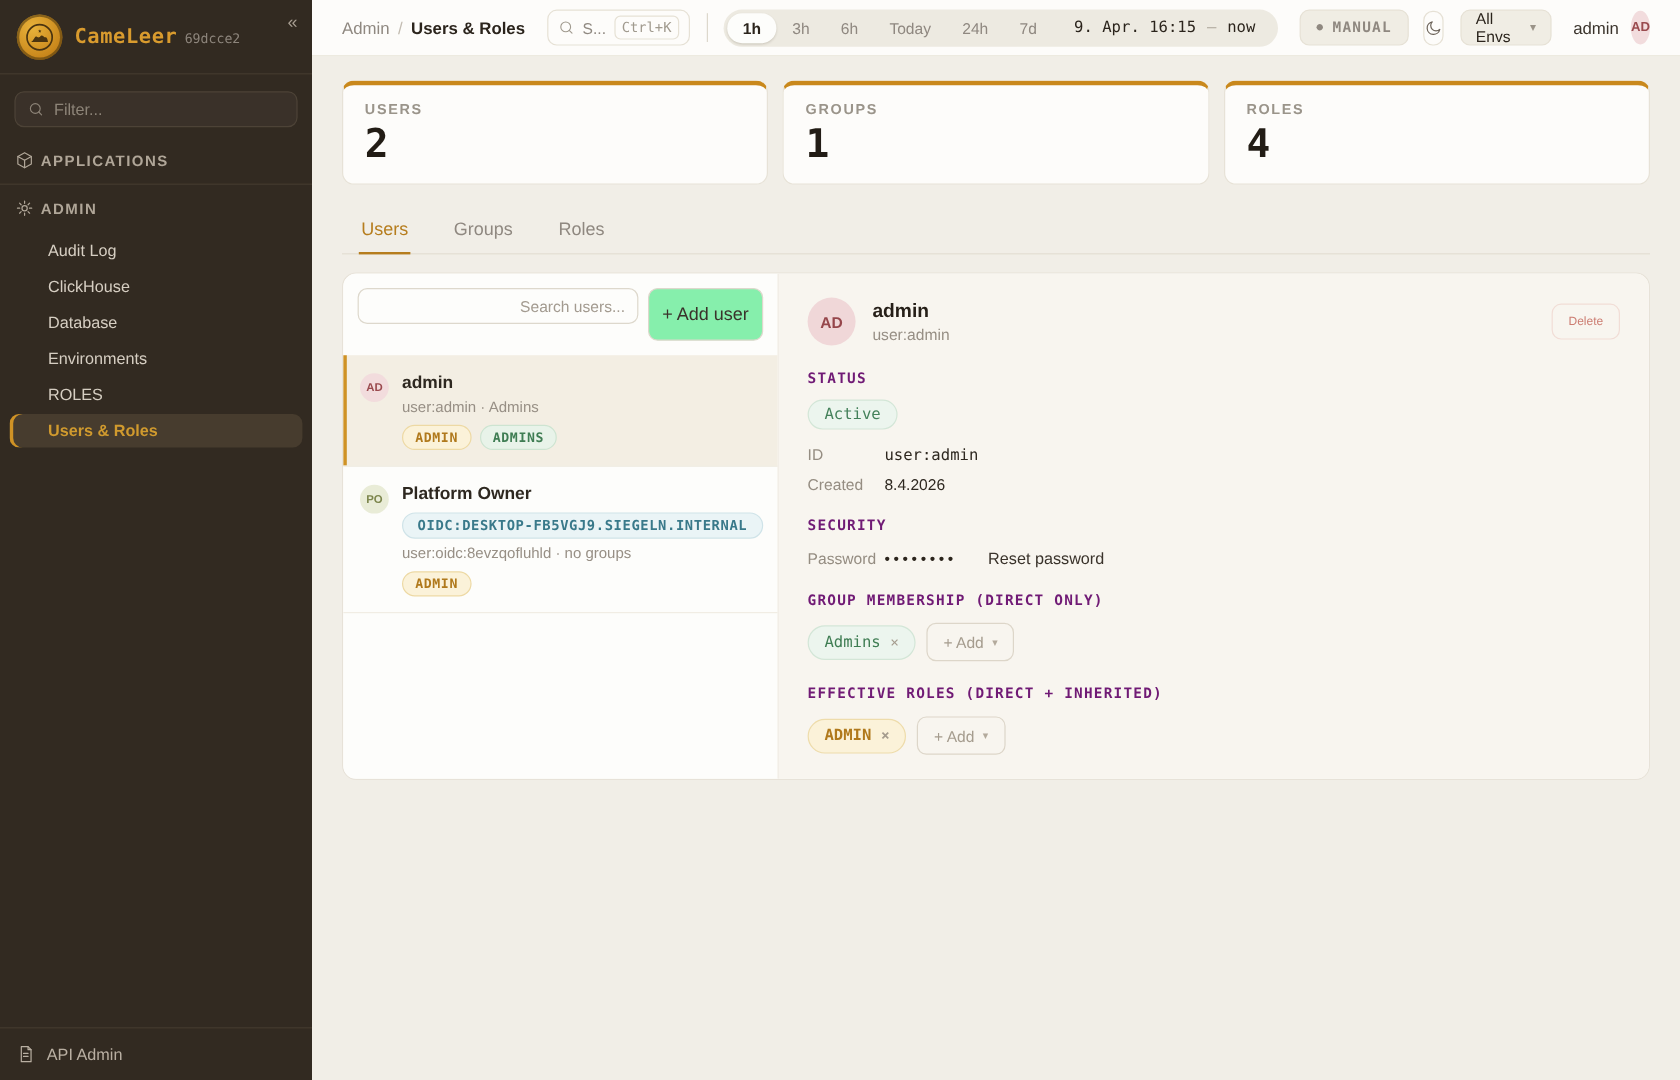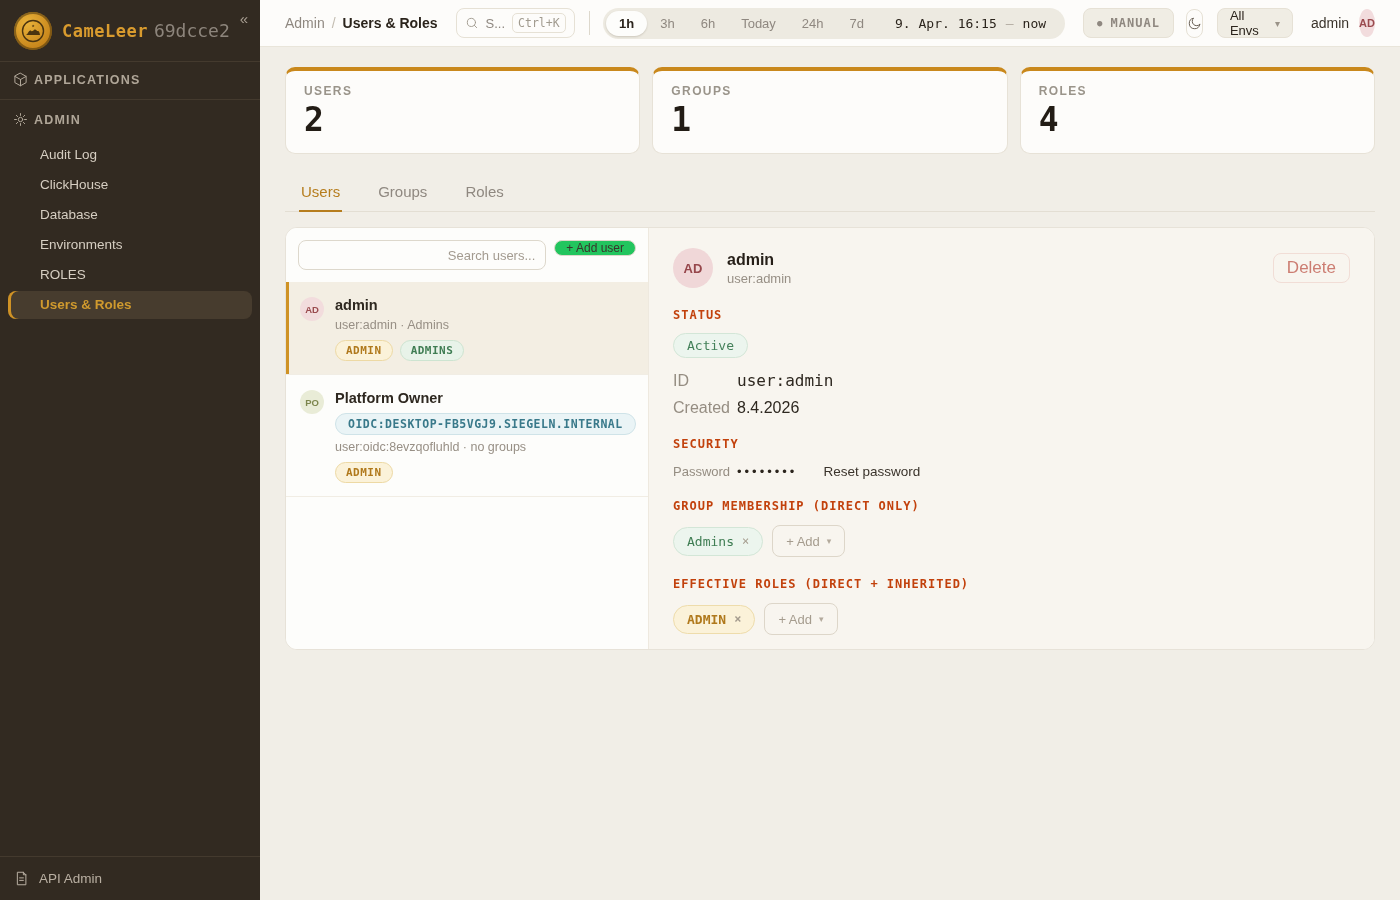--- a/index.html
+++ b/index.html
@@ -19,21 +19,21 @@
     display:flex; align-items:center; gap:10px; padding:12px 14px 12px 14px;
     border-bottom:1px solid #443a2e; position:relative; height:62px;
   }
   .logo-badge { width:38px; height:38px; border-radius:50%;
     background:radial-gradient(circle at 35% 30%, #e8b23a, #c8861b 70%, #a96f12);
     display:flex; align-items:center; justify-content:center; flex:0 0 auto;
     box-shadow:inset 0 0 0 2px rgba(72,52,14,.55);
   }
   .logo-badge svg { display:block; }
   .logo-name { font-family:"DejaVu Sans Mono",monospace; font-weight:bold; font-size:17px; color:#d99b2e; letter-spacing:.5px;text-align:center; }
-  .logo-suffix { font-family:"DejaVu Sans Mono",monospace; font-size:18px; color:#8d857c; margin-left:6px; }
+  .logo-suffix { font-family:"DejaVu Sans Mono",monospace; font-size:11px; color:#8d857c; margin-left:6px; }
   .collapse-btn { position:absolute; right:12px; top:10px; color:#a89e92; font-size:15px; cursor:pointer; }
 
   .side-filter-wrap { padding:14px 12px 10px 12px; }
   .side-filter {
     display:flex; align-items:center; gap:8px; height:30px;
     background:#3a3129; border:1px solid #4d4337; border-radius:8px; padding:0 10px;
   }
   .side-filter input {
     background:transparent; border:none; outline:none; color:#cfc7ba;
     font-family:"Liberation Sans",sans-serif; font-size:13.5px; width:100%;
@@ -142,22 +142,22 @@
     border-radius:12px; display:flex; overflow:hidden;
   }
   .user-list { width:363px; border-right:1px solid #eee9df; background:#fdfdfb; }
   .list-head { display:flex; gap:8px; padding:12px; }
   .list-search {
     flex:1; height:30px; border:1px solid #ddd8cc; border-radius:8px; background:#fdfdfb;
     padding:0 10px; font-size:13px; color:#3a332b; outline:none; font-family:"Liberation Sans",sans-serif;text-align:right;
   }
   .list-search::placeholder { color:#a39b90; }
   .add-user-btn {
-    height:16px; padding:0 11px; border:1px solid #ddd8cc; border-radius:8px;
-    background:#22c55e; font-size:12px; color:#3a332b; cursor:pointer; white-space:nowrap;
+    height:44px; padding:0 11px; border:1px solid #ddd8cc; border-radius:8px;
+    background:#86efac; font-size:15px; color:#3a332b; cursor:pointer; white-space:nowrap;
     font-family:"Liberation Sans",sans-serif;
   }
   .user-row {
     display:flex; gap:11px; padding:13px 14px; border-bottom:1px solid #f1ede4; cursor:pointer;
   }
   .user-row.selected { background:#f3eee3; box-shadow:inset 3px 0 0 #cf9225; }
   .avatar-sm {
     width:24px; height:24px; border-radius:50%; font-size:9.5px; font-weight:bold;
     display:flex; align-items:center; justify-content:center; flex:0 0 auto; margin-top:2px;
   }
@@ -178,34 +178,34 @@
   .detail { flex:1; background:#f8f5ef; padding:20px 24px; }
   .detail-head { display:flex; align-items:center; gap:14px; }
   .avatar-lg {
     width:40px; height:40px; border-radius:50%; background:#f0d7d8; color:#96464b;
     font-size:13px; font-weight:bold; display:flex; align-items:center; justify-content:center;
   }
   .d-name { font-size:16px; font-weight:bold; color:#261f18; }
   .d-sub { font-size:13px; color:#978f85; margin-top:2px; }
   .delete-btn {
     margin-left:auto; height:30px; padding:0 13px; border:1px solid #f1ddd6; border-radius:8px;
-    background:transparent; color:#cc7d72; font-size:17px; cursor:pointer;
+    background:transparent; color:#cc7d72; font-size:10px; cursor:pointer;
     font-family:"Liberation Sans",sans-serif;
   }
   .sect {
     font-family:"DejaVu Sans Mono",monospace; font-size:12px; font-weight:bold;
-    letter-spacing:1px; color:#c2410c; margin-top:20px;
+    letter-spacing:1px; color:#701a75; margin-top:20px;
   }
   .status-badge {
     display:inline-block; font-family:"DejaVu Sans Mono",monospace; font-size:13px;
     color:#44815a; background:#ecf5ee; border:1px solid #d3e6d7; border-radius:999px;
     padding:4px 13px; margin-top:11px;
   }
   .fields { margin-top:13px; }
-  .field-row { display:flex; margin-top:9px; font-size:16px; align-items:baseline; }
+  .field-row { display:flex; margin-top:9px; font-size:13px; align-items:baseline; }
   .field-label { width:64px; color:#958d82; flex:0 0 auto; }
   .field-value { color:#2e2820; }
   .field-value.mono { font-family:"DejaVu Sans Mono",monospace; }
   .pw-row { display:flex; align-items:center; margin-top:13px; font-size:13px; }
   .pw-label { width:64px; color:#958d82; }
   .pw-dots { color:#2b241c; letter-spacing:3px; font-size:13px; }
   .reset-link { margin-left:26px; color:#3a332b; font-size:13.5px; cursor:pointer; }
   .chip-row { display:flex; gap:9px; margin-top:12px; align-items:center; }
   .chip {
     display:flex; align-items:center; gap:8px; font-family:"DejaVu Sans Mono",monospace;
@@ -234,20 +234,31 @@
         <path d="M5 16c2-1 2.5-4 4-4.5 1-.4 1.2 1 2.5.6 1.3-.4 1.2-1.8 2.5-1.6 1.3.2 1.6 1.6 3 1.6 1 0 1.6 1.6 2 3.9" style="fill:#4a3410; stroke:none;"></path>
         <path d="M12 5.5l.5 1 1-.2-.7.8.4 1-1-.5-.9.6.2-1.1-.8-.7h1.1z" style="fill:#4a3410; stroke:none;"></path>
       </svg>
     </div>
     <div>
       <span class="logo-name">CameLeer</span><span class="logo-suffix">69dcce2</span>
     </div>
     <span class="collapse-btn">«</span>
   </div>
 
+  <div class="side-filter-wrap">
+    <div class="side-filter">
+      <span style="color:#8d8478; display:flex;">
+        <svg width="14" height="14" viewBox="0 0 24 24">
+            <circle cx="11" cy="11" r="7"></circle>
+            <path d="M20 20l-4-4"></path>
+          </svg>
+      </span>
+      <input placeholder="Filter..." style="">
+    </div>
+  </div>
 
   <div class="side-section">
     <span style="display:flex;">
       <svg width="15" height="15" viewBox="0 0 24 24">
           <path d="M12 2l9 5v10l-9 5-9-5V7z"></path>
           <path d="M3 7l9 5 9-5M12 12v10"></path>
         </svg>
     </span>
     <span>APPLICATIONS</span>
   </div>

